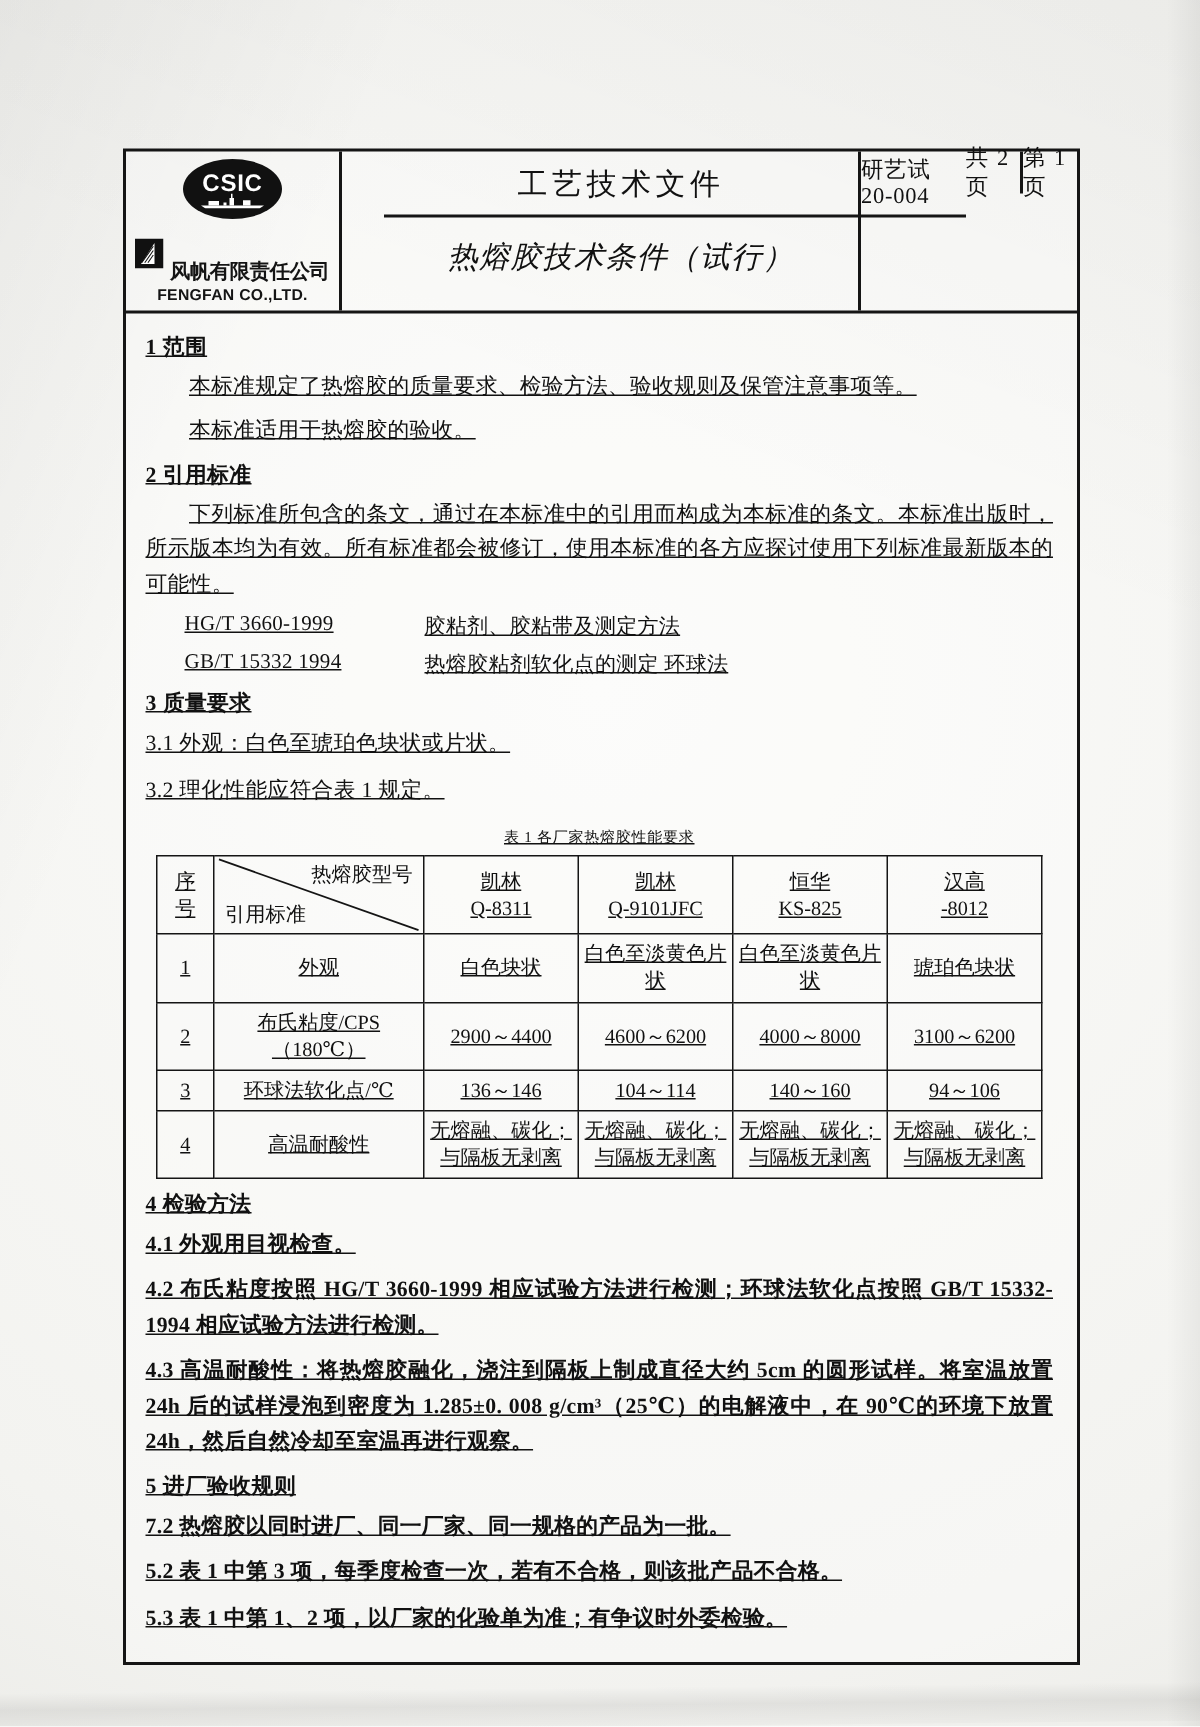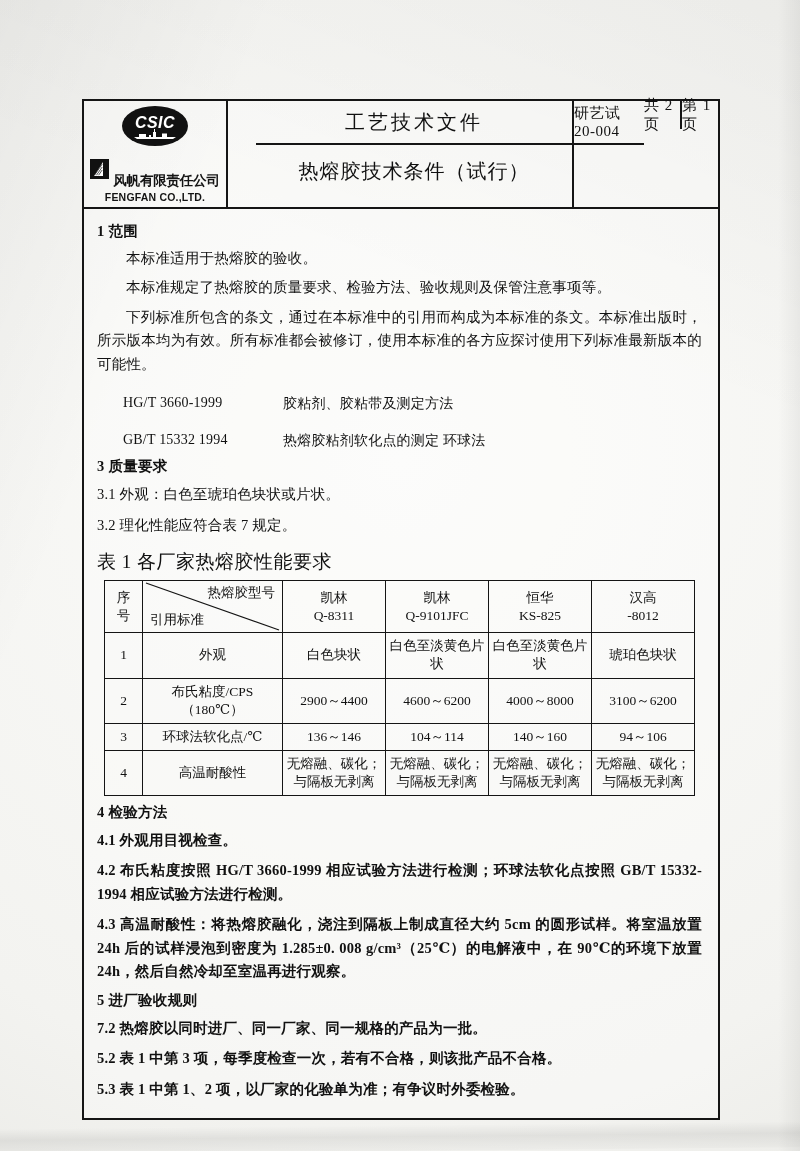--- a/index.html
+++ b/index.html
@@ -56,21 +56,21 @@
   .hdr-right { width: 146px; border-left: 2px solid #151515; display: flex; flex-direction: row; }
 
   .csic-badge {
     width: 66px; height: 40px; border-radius: 50%;
     background: #111; position: relative;
     display: flex; align-items: center; justify-content: center;
     overflow: hidden;
   }
   .csic-badge .csic-text {
     color: #fff; font-family: "Liberation Sans", sans-serif;
-    font-weight: 700; font-style: italic; font-size: 16px;
+    font-weight: 700; font-size: 16px;
     letter-spacing: 0.5px; line-height: 1; margin-top: -6px;
   }
   .csic-ship {
     position: absolute; bottom: 7px; left: 50%;
     transform: translateX(-50%);
     width: 44px; height: 10px;
   }
 
   .ff-row { display: flex; flex-direction: column; align-items: center; margin-top: 2px; }
   .ff-line1 { display: flex; align-items: center; gap: 4px; }
@@ -86,65 +86,66 @@
     letter-spacing: 0.2px; white-space: nowrap; margin-top: 1px;
   }
 
   .hdr-title-a {
     height: 44px; display: flex; align-items: center; justify-content: center;
     border-bottom: 2px solid #151515;
     font-size: 20px; letter-spacing: 3px; color: #111;
   }
   .hdr-title-b {
     height: 52px; display: flex; align-items: center; justify-content: center;
-    font-size: 20px; letter-spacing: 1px; color: #111;
+    font-size: 20px; letter-spacing: 1px; color: #111; font-style: italic;
   }
   .hdr-code {
     height: 44px; display: flex; align-items: center; justify-content: center;
     border-bottom: 2px solid #151515;
     font-size: 15px; color: #111; letter-spacing: 0.5px;
   }
   .hdr-blank { height: 28px; border-bottom: 2px solid #151515; }
   .hdr-pages { height: 28px; display: flex; }
   .hdr-pg {
     flex: 1; display: flex; align-items: center; justify-content: center;
     font-size: 15px; color: #111; letter-spacing: 1px;
   }
   .hdr-pg + .hdr-pg { border-left: 2px solid #151515; }
 
   
   #doc-body {
     border-top: 2px solid #151515;
     padding: 6px 16px 10px 13px;
     color: #111;
+    text-decoration: underline;
   }
   .sec-h {
     font-size: 14.5px; font-weight: 700;
     margin: 7px 0 3px 0; letter-spacing: 0.3px;
   }
   .para {
     font-size: 14.5px; line-height: 1.62;
     margin: 6px 0; letter-spacing: 0.2px;
   }
   .para.ind { text-indent: 2em; }
   .para.just { text-align: justify; }
   .sub {
     font-size: 14.5px; line-height: 1.62;
     margin: 7px 0; letter-spacing: 0.2px; text-align: justify;
   }
   .sub.b { font-weight: 700; }
   .std-row {
-    display: flex; font-size: 14px; margin: 19px 0 7px 26px;
+    display: flex; font-size: 14px; margin: 7px 0 7px 26px;
     letter-spacing: 0.2px;
   }
   .std-code { width: 160px; flex: none; }
 
   
   .tbl-cap {
-    font-size: 19px;
+    text-align: center; font-size: 10px;
     margin: 12px 0 5px 0; letter-spacing: 0.5px;
   }
   table.spec {
     border-collapse: collapse;
     width: 590px;
     margin: 0 auto 4px auto;
     table-layout: fixed;
   }
   table.spec td {
     border: 1.5px solid #151515;
@@ -226,37 +227,38 @@
           <div class="hdr-pg">共 2 页</div>
           <div class="hdr-pg">第 1 页</div>
         </div>
       </div>
 
     </div>
 
     <div id="doc-body">
 
       <div class="sec-h">1 范围</div>
+      <div class="para ind">本标准规定了热熔胶的质量要求、检验方法、验收规则及保管注意事项等。</div>
       <div class="para ind">本标准适用于热熔胶的验收。</div>
-      <div class="para ind">本标准规定了热熔胶的质量要求、检验方法、验收规则及保管注意事项等。</div>
-
+
+      <div class="sec-h">2 引用标准</div>
       <div class="para ind just">下列标准所包含的条文，通过在本标准中的引用而构成为本标准的条文。本标准出版时，所示版本均为有效。所有标准都会被修订，使用本标准的各方应探讨使用下列标准最新版本的可能性。</div>
 
       <div class="std-row">
         <span class="std-code">HG/T  3660-1999</span>
         <span>胶粘剂、胶粘带及测定方法</span>
       </div>
       <div class="std-row">
         <span class="std-code">GB/T  15332  1994</span>
         <span>热熔胶粘剂软化点的测定   环球法</span>
       </div>
 
       <div class="sec-h">3 质量要求</div>
       <div class="sub">3.1 外观：白色至琥珀色块状或片状。</div>
-      <div class="sub">3.2 理化性能应符合表 7 规定。</div>
+      <div class="sub">3.2 理化性能应符合表 1 规定。</div>
 
       <div class="tbl-cap">表 1  各厂家热熔胶性能要求</div>
 
       <table class="spec">
         <colgroup>
           <col class="col-no">
             <col class="col-item">
           <col class="col-v">
             <col class="col-v">
             <col class="col-v">

